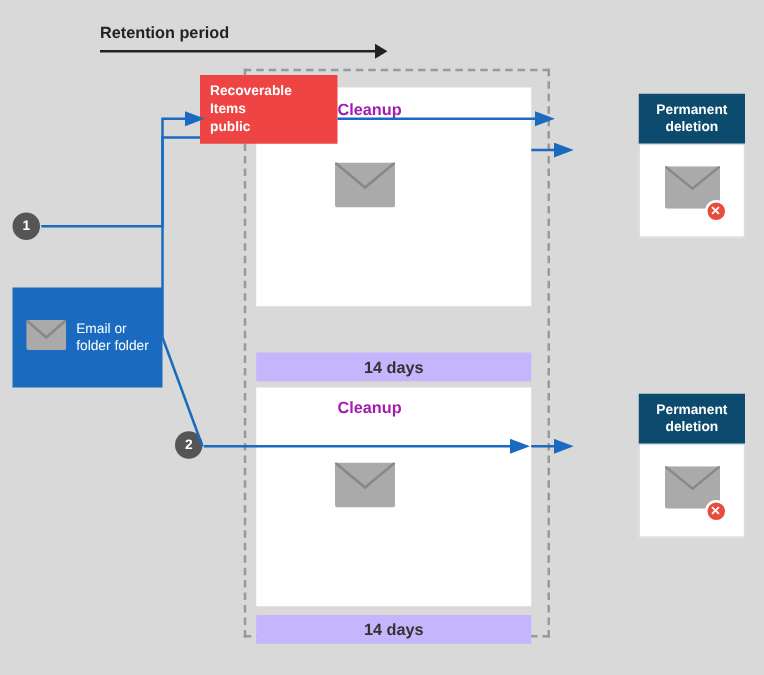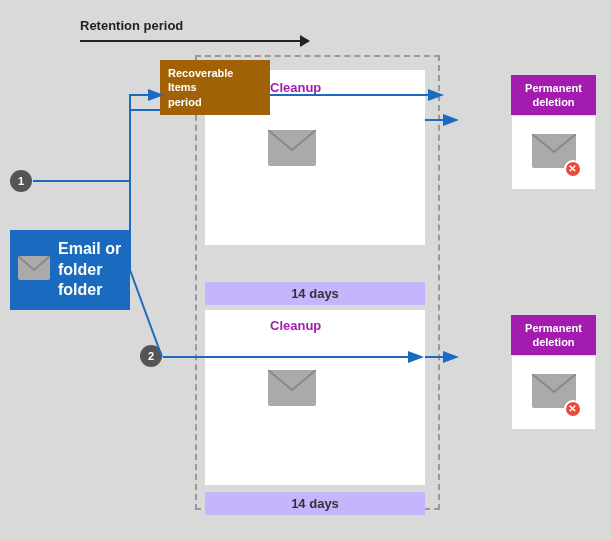--- a/index.html
+++ b/index.html
@@ -73,32 +73,32 @@
       align-items: center;
       justify-content: center;
       gap: 8px;
       padding: 8px;
     }
     .email-folder-icon {
       flex-shrink: 0;
     }
     .email-folder-label {
       color: white;
-      font-size: 16px;
-      font-weight: 700;
+      font-size: 11px;
+      font-weight: 400;
       line-height: 1.3;
     }
 
     
     .recoverable-box {
       position: absolute;
       top: 60px;
       left: 160px;
       width: 110px;
-      background: #a16207;
+      background: #ef4444;
       padding: 6px 8px;
       color: white;
       font-size: 11px;
       font-weight: 600;
       line-height: 1.3;
       text-align: left;
     }
 
     
     .white-panel-top {
@@ -151,21 +151,21 @@
     }
     .days-bottom {
       bottom: 25px;
       left: 205px;
       width: 220px;
     }
 
     
     .perm-delete-box {
       position: absolute;
-      background: #a21caf;
+      background: #0c4a6e;
       color: white;
       font-size: 11px;
       font-weight: 700;
       padding: 6px 8px;
       text-align: center;
       line-height: 1.3;
     }
     .perm-delete-top {
       top: 75px;
       right: 15px;
@@ -302,21 +302,21 @@
   <div class="white-panel-bottom"></div>
 
   <span class="cleanup-label cleanup-top">Cleanup</span>
   <span class="cleanup-label cleanup-bottom">Cleanup</span>
 
   <div class="days-label days-top">14 days</div>
   <div class="days-label days-bottom">14 days</div>
 
   <div class="recoverable-box">
     <span>Recoverable Items</span><br>
-    <span>period</span>
+    <span>public</span>
   </div>
 
   <div class="email-folder-box">
     <span class="email-folder-icon">
       <svg class="folder-mail-icon" viewBox="0 0 32 24" fill="none" xmlns="http://www.w3.org/2000/svg">
         <rect width="32" height="24" rx="2" fill="#aaa"></rect>
         <polyline points="0,0 16,14 32,0" stroke="#888" stroke-width="2" fill="none"></polyline>
       </svg>
     </span>
     <div class="email-folder-label">

